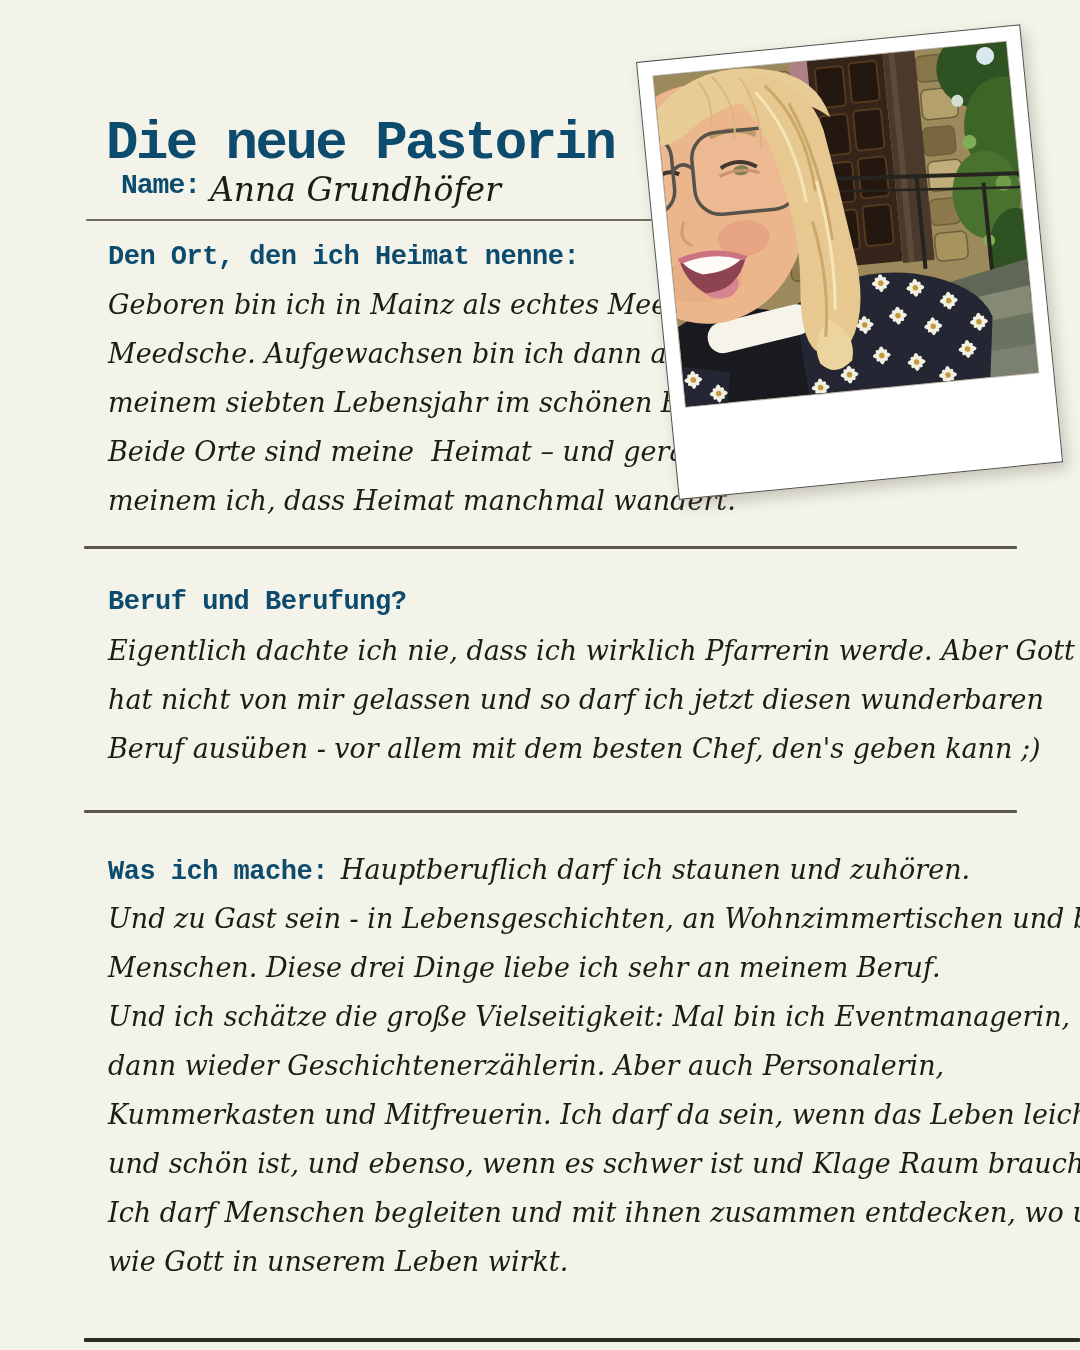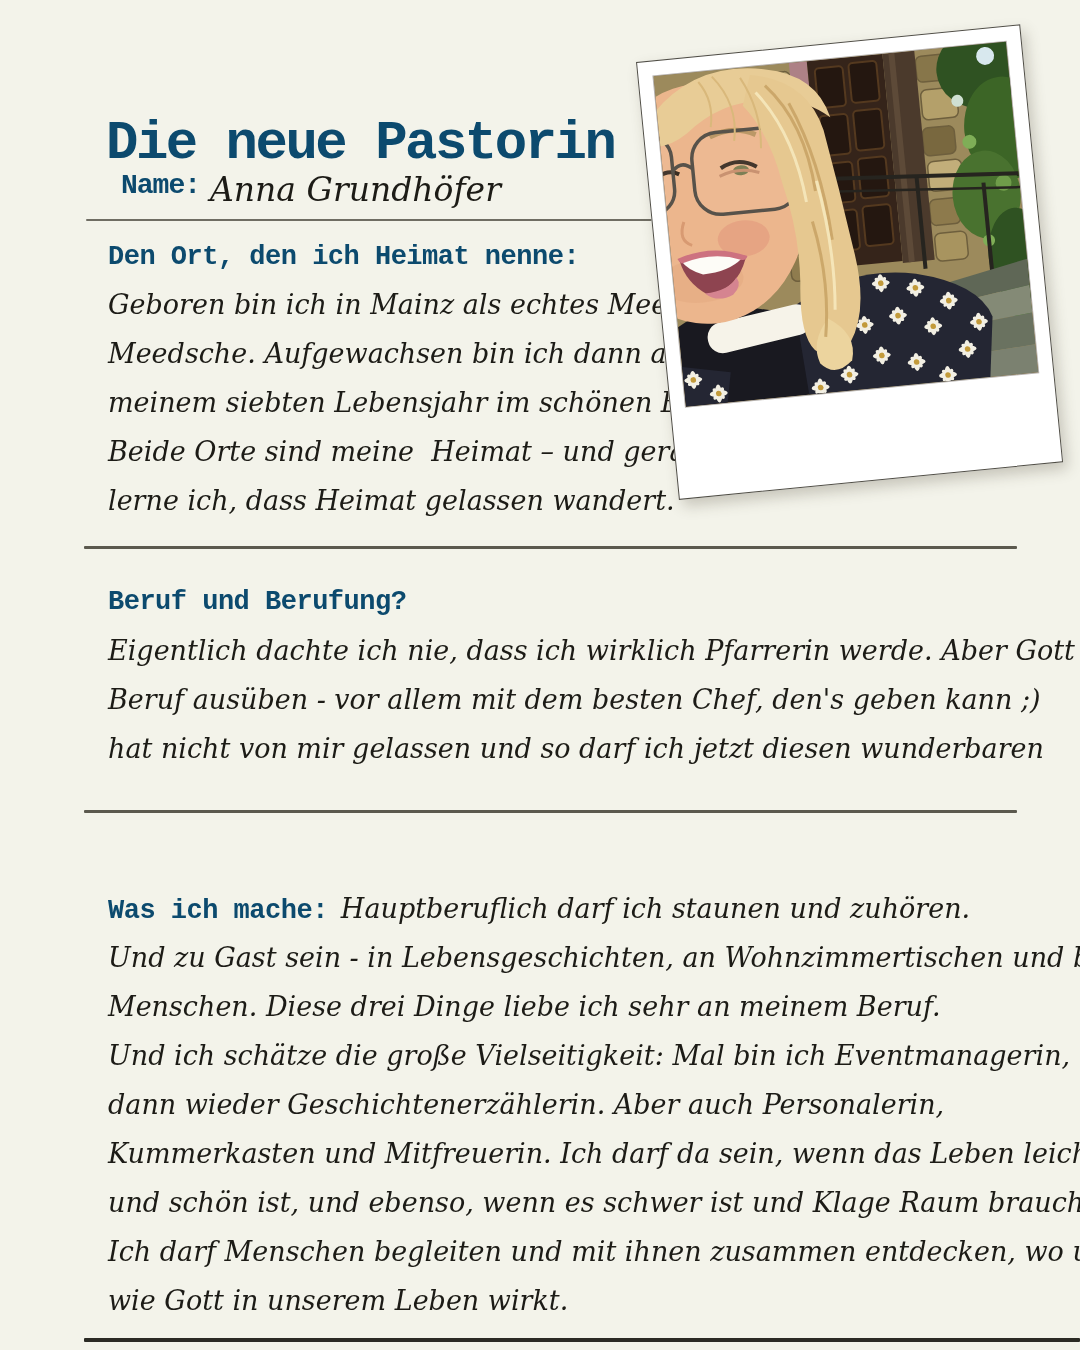--- a/index.html
+++ b/index.html
@@ -48,21 +48,21 @@
     margin:0;font-size:27px;letter-spacing:-0.5px;line-height:40px;
     font-weight:700;white-space:pre;
   }
   .lines{margin:0;}
   .line{font-size:27px;line-height:49px;white-space:pre;}
 
   #section-heimat{top:237px;width:560px;}
   #section-heimat .lines{margin-top:3px;}
   #section-beruf{top:574px;width:920px;margin-top:8px;}
   #section-beruf .lines{margin-top:4px;}
-  #section-mache{top:884px;width:920px;}
+  #section-mache{top:845px;width:920px;}
   .inline-head-row{display:flex;align-items:baseline;gap:13px;height:49px;}
   .inline-head-row h2{line-height:49px;}
   .inline-head-row .line{line-height:49px;}
 
   
   .polaroid{
     position:absolute;left:636px;top:62px;
     width:386px;height:440px;
     background:#ffffff;
     border:1px solid #504e46;
@@ -95,30 +95,30 @@
   <div class="divider" id="divider-3"></div>
   <div class="divider" id="divider-4"></div>
 
   <div class="section" id="section-heimat">
     <h2 class="tw">Den Ort, den ich Heimat nenne:</h2>
     <div class="lines">
       <div class="line script">Geboren bin ich in Mainz als echtes Meenzer</div>
       <div class="line script">Meedsche. Aufgewachsen bin ich dann ab</div>
       <div class="line script">meinem siebten Lebensjahr im schönen Bollen.</div>
       <div class="line script">Beide Orte sind meine  Heimat – und gerade</div>
-      <div class="line script">lerne ich, dass Heimat gelassen wandert.</div>
+      <div class="line script">meinem ich, dass Heimat manchmal wandert.</div>
     </div>
   </div>
 
   <div class="section" id="section-beruf">
     <h2 class="tw">Beruf und Berufung?</h2>
     <div class="lines">
       <div class="line script">Eigentlich dachte ich nie, dass ich wirklich Pfarrerin werde. Aber Gott</div>
+      <div class="line script">hat nicht von mir gelassen und so darf ich jetzt diesen wunderbaren</div>
       <div class="line script">Beruf ausüben - vor allem mit dem besten Chef, den's geben kann ;)</div>
-      <div class="line script">hat nicht von mir gelassen und so darf ich jetzt diesen wunderbaren</div>
     </div>
   </div>
 
   <div class="section" id="section-mache">
     <div class="inline-head-row">
       <h2 class="tw">Was ich mache:</h2>
       <div class="line script">Hauptberuflich darf ich staunen und zuhören.</div>
     </div>
     <div class="lines">
       <div class="line script">Und zu Gast sein - in Lebensgeschichten, an Wohnzimmertischen und bei</div>

